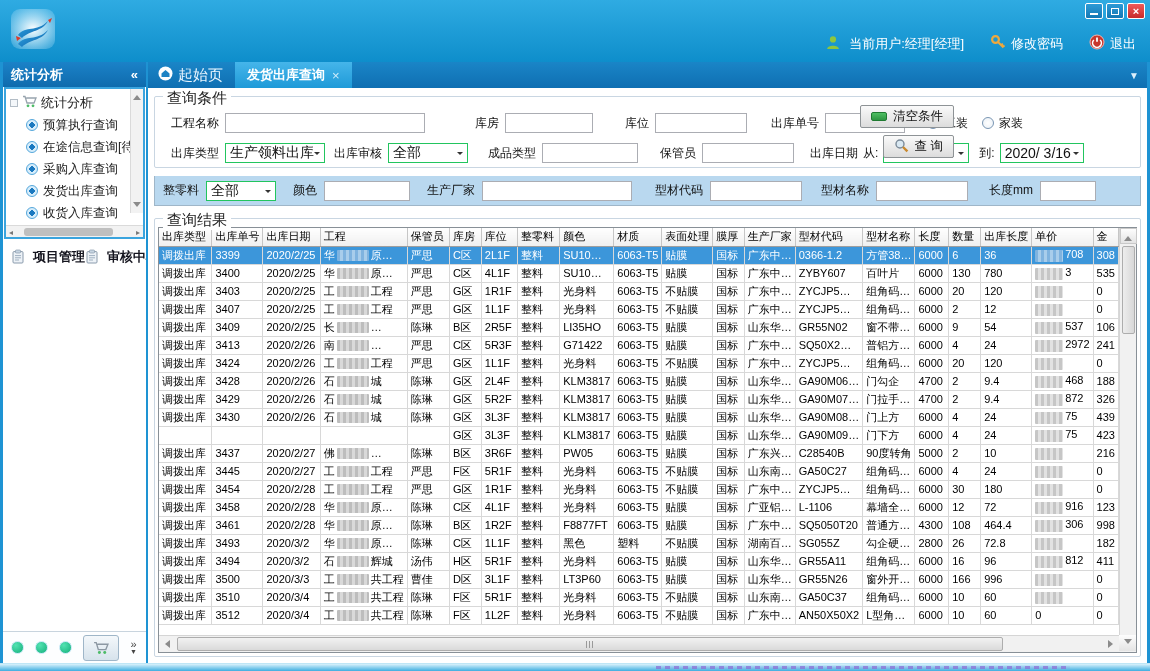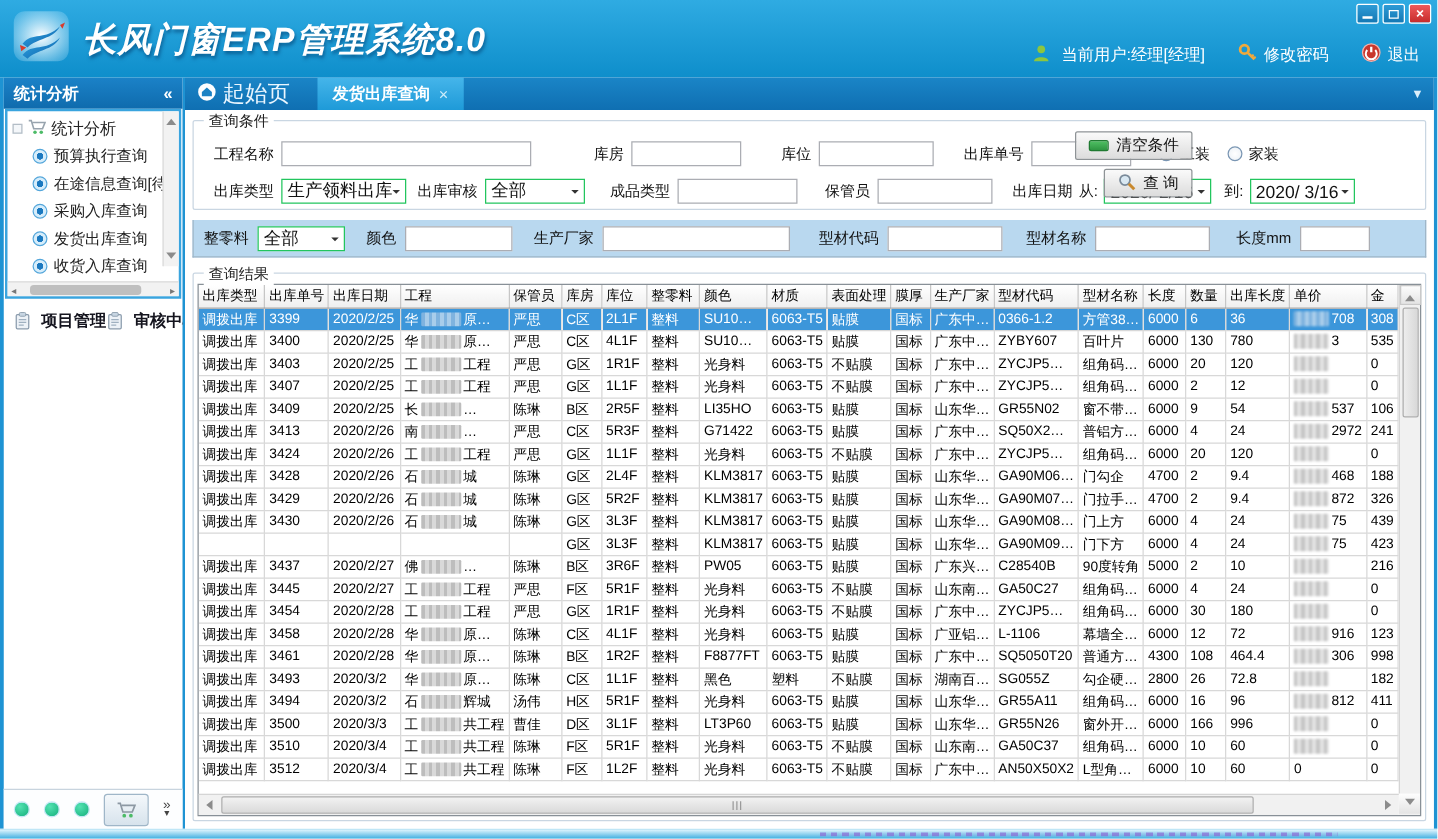--- a/index.html
+++ b/index.html
@@ -42,28 +42,28 @@
   .module-item{display:flex;align-items:center;gap:8px;height:25.2px;flex:none;font-size:13px;font-weight:bold;color:#14141E;cursor:pointer;white-space:nowrap;}
   .green-dot{width:13px;height:13px;flex:none;border-radius:50%;background:radial-gradient(circle at 35% 30%,#53E2B2,#14B07B);border:1.5px solid #C4E7F5;}
   .side-footer{height:32px;flex:none;border-top:1px solid #C8D4DE;display:flex;align-items:center;gap:11px;padding:0 8px;background:#FDFEFF;}
   .cart-btn{width:36px;height:26px;border:1px solid #9FB6C8;border-radius:3px;background:linear-gradient(#F4F8FB,#D7E3EC);display:flex;align-items:center;justify-content:center;cursor:pointer;}
   .more-ctl{display:flex;flex-direction:column;align-items:center;line-height:8px;color:#444;font-size:11px;cursor:pointer;}
   .more-ctl .tiny{font-size:7px;}
 
   
   .main{flex:1;display:flex;flex-direction:column;min-width:0;border-right:3px solid #1E93D3;min-height:0;}
   .tabstrip{height:26px;flex:none;background:linear-gradient(#1A85C7,#0F6FB2);display:flex;align-items:stretch;position:relative;}
-  .tab-home{display:flex;align-items:center;gap:5px;padding:0 22px 0 10px;color:#EAF6FF;font-size:18px;cursor:pointer;}
+  .tab-home{display:flex;align-items:center;gap:5px;padding:0 12px 0 10px;color:#EAF6FF;font-size:15px;cursor:pointer;}
   .tab-active{display:flex;align-items:center;gap:7px;padding:0 12px;background:linear-gradient(#45B5EA,#1E9AD8);color:#fff;font-size:13px;font-weight:bold;cursor:pointer;}
   .tab-close{font-weight:normal;color:#CFEdFA;font-size:13px;cursor:pointer;}
   .tab-overflow{position:absolute;right:8px;top:8px;color:#DCEffB;font-size:10px;cursor:pointer;}
   .content{flex:1;min-height:0;background:#fff;padding:8px 5px 0 5px;display:flex;flex-direction:column;}
 
   .gb{border:1px solid #C9D6E2;border-radius:2px;position:relative;}
-  .gb-label{position:absolute;top:-8px;left:8px;background:#fff;padding:0 4px;font-size:12px;color:#222;}
+  .gb-label{position:absolute;top:-8px;left:8px;background:#fff;padding:0 4px;font-size:15px;color:#222;}
 
   .gb-query{flex:none;height:72px;margin:0 1px 8px 1px;padding:14px 10px 6px 10px;}
   .qrow{display:flex;align-items:center;height:24px;font-size:12px;color:#111;}
   .qlabel{text-align:right;white-space:nowrap;}
   .tbox{border:1px solid #ABADB3;height:20px;background:#fff;}
   .combo{border:1px solid #22c55e;height:20px;background:#fff;position:relative;display:flex;align-items:center;padding:0 14px 0 4px;font-size:14px;white-space:nowrap;overflow:hidden;cursor:pointer;}
   .combo::after{content:'';position:absolute;right:4px;top:8px;border:3.5px solid transparent;border-top-color:#333;}
   .radio{width:12px;height:12px;border-radius:50%;border:1px solid #7A96B3;background:radial-gradient(#FFF,#E9EFF5);display:inline-block;position:relative;flex:none;cursor:pointer;}
   .radio.on::after{content:'';position:absolute;left:2.5px;top:2.5px;width:5px;height:5px;border-radius:50%;background:#2A67C9;}
   .btn{border:1px solid #8E9396;border-radius:2px;background:linear-gradient(#FAFAFA,#DCDCDC);height:23px;display:flex;align-items:center;gap:6px;padding:0 10px;font-size:12.5px;color:#111;cursor:pointer;position:absolute;right:186px;}
@@ -121,21 +121,20 @@
                 <stop offset="100%" stop-color="#0E5FA8"></stop>
             </linearGradient>
           </defs>
           <rect x="1" y="1" width="44" height="40" rx="9" fill="url(#glow)"></rect>
           <path d="M8 27 C16 17 26 25 38 13 C32 24 20 22 12 30 Z" fill="url(#wave)"></path>
           <path d="M8 36 C16 26 26 34 38 22 C32 33 20 31 12 39 Z" fill="url(#wave)"></path>
           <path d="M6 28 l5 2 -4 3 Z" fill="#D93A2B"></path>
           <path d="M38 12 l4 -2 -2 5 Z" fill="#D93A2B"></path>
         </svg>
       </span>
-      <span class="app-title">长风门窗ERP管理系统8.0</span>
     </div>
     <div class="winctl">
       <div class="wbtn">
           <span class="minbar"></span>
         </div>
       <div class="wbtn">
           <span class="maxbox"></span>
         </div>
       <div class="wbtn close">×</div>
     </div>

